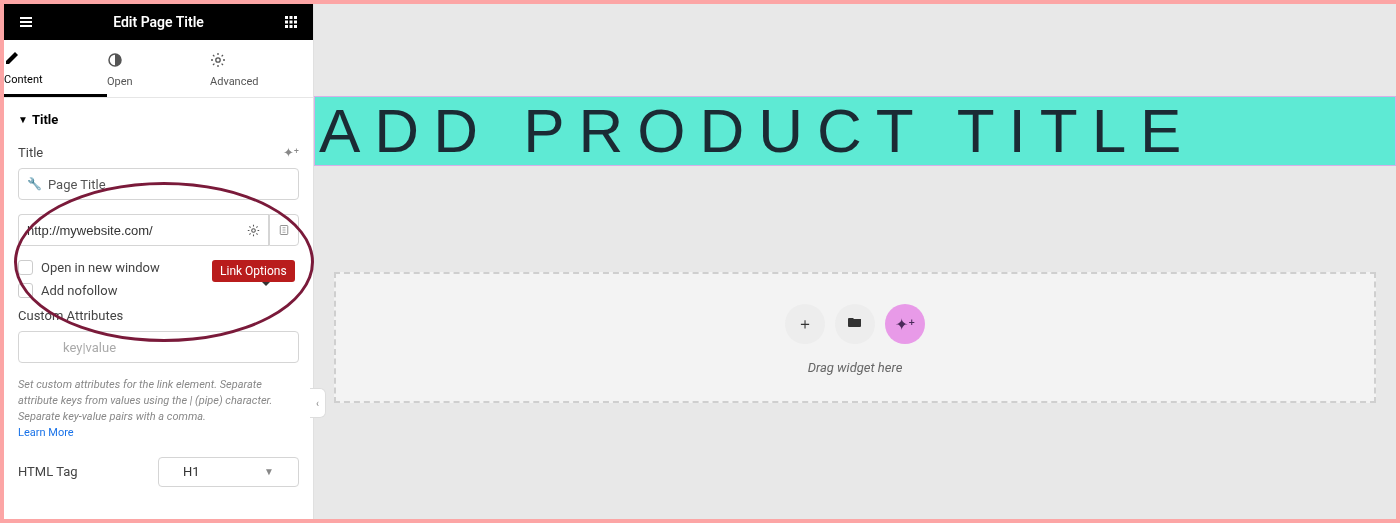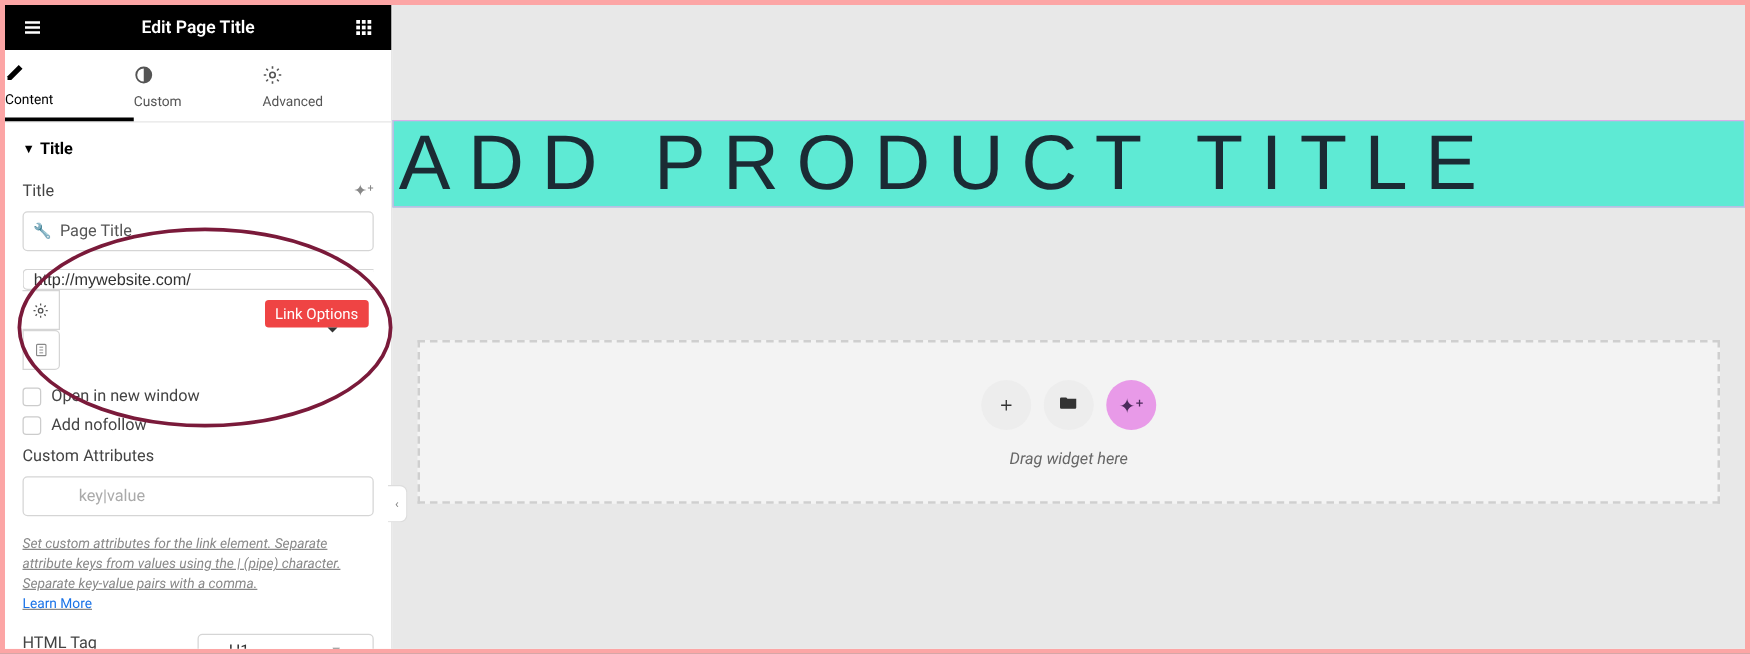--- a/index.html
+++ b/index.html
@@ -12,33 +12,33 @@
 .tabs { display: flex; border-bottom: 1px solid #e6e6e6; }
 .tab { flex: 1; display: flex; flex-direction: column; align-items: flex-start; justify-content: center; padding: 10px 0 8px; cursor: pointer; color: #555; font-size: 12px; gap: 4px; }
 .tab .tab-label { font-size: 11px; }
 .tab.active { border-bottom: 3px solid #000; color: #000; }
 .panel { padding: 14px 14px 4px 14px; overflow: hidden; flex: 1; }
 .section-title { font-weight: 700; font-size: 13px; display: flex; align-items: center; gap: 4px; margin-bottom: 18px; cursor: pointer; }
 .caret { font-size: 10px; }
 .field-row { display: flex; justify-content: space-between; align-items: center; margin-bottom: 8px; font-size: 13px; color: #444; }
 .input-wrap { border: 1px solid #d5d5d5; border-radius: 4px; height: 32px; display: flex; align-items: center; padding: 0 8px; font-size: 13px; color: #555; margin-bottom: 14px; background: #fff; }
 .input-wrap .prefix { color: #888; margin-right: 6px; font-size: 12px; }
-.link-group { display: flex; margin-bottom: 14px; flex-direction: column; }
+.link-group { display: flex; margin-bottom: 14px; }
 .link-input { flex: 1; border: 1px solid #d5d5d5; border-right: none; border-radius: 4px 0 0 4px; height: 32px; padding: 0 8px; font-size: 13px; color: #333; }
 .link-btn { width: 30px; height: 32px; border: 1px solid #d5d5d5; border-left: none; display: flex; align-items: center; justify-content: center; cursor: pointer; background: #fff; }
 .link-btn.gear { border-radius: 0; }
 .link-btn.clip { border-radius: 0 4px 4px 0; border-left: 1px solid #d5d5d5; }
-.tooltip { position: absolute; background: #ef4444; color: #fff; font-size: 12px; padding: 4px 8px; border-radius: 3px; top: 236px; left: 208px; white-space: nowrap; }
+.tooltip { position: absolute; background: #b91c1c; color: #fff; font-size: 12px; padding: 4px 8px; border-radius: 3px; top: 256px; left: 208px; white-space: nowrap; }
 .tooltip::after { content: ''; position: absolute; bottom: -4px; left: 60%; border: 4px solid transparent; border-top-color: #333; border-bottom: none; }
 .check-row { display: flex; align-items: center; gap: 8px; font-size: 13px; color: #444; margin-bottom: 8px; }
 .checkbox { width: 15px; height: 15px; border: 1px solid #ccc; border-radius: 3px; }
 .field-label-block { font-size: 13px; color: #444; margin: 10px 0 8px; }
-.helper { font-size: 11px; font-style: italic; color: #888; line-height: 1.45; margin-top: 8px; text-decoration: underline; }
+.helper { font-size: 11px; font-style: italic; color: #888; line-height: 1.45; margin-top: 8px; }
 .helper a { color: #1a73e8; text-decoration: none; font-style: normal; }
-.html-tag-row { display: flex; align-items: flex-start; margin-top: 16px; gap: 10px; }
+.html-tag-row { display: flex; align-items: center; margin-top: 16px; gap: 10px; }
 .html-tag-row .lbl { width: 130px; font-size: 13px; color: #444; }
 .select { flex: 1; border: 1px solid #d5d5d5; border-radius: 4px; height: 30px; display: flex; align-items: center; justify-content: space-between; padding: 0 24px; font-size: 13px; color: #333; cursor: pointer; background: #fff; }
 .annot-ellipse { position: absolute; border: 3px solid #7a1a3a; border-radius: 50%; width: 300px; height: 160px; top: 178px; left: 10px; pointer-events: none; }
 .canvas { flex: 1; background: #e8e8e8; position: relative; padding: 0; }
 .title-block { border: 1px solid #d6b0e8; background: #5eead4; margin-top: 92px; padding: 0 0 0 4px; }
 .title-text { font-family: Arial, sans-serif; font-size: 62px; font-weight: 400; letter-spacing: 14px; color: #1b2b34; line-height: 1.1; }
 .dropzone { margin: 106px 20px 0 20px; border: 2px dashed #cfcfcf; background: #f3f3f3; padding: 30px 0 26px; display: flex; flex-direction: column; align-items: center; gap: 16px; }
 .drop-buttons { display: flex; gap: 10px; }
 .circle-btn { width: 40px; height: 40px; border-radius: 50%; display: flex; align-items: center; justify-content: center; cursor: pointer; font-size: 16px; }
 .cb-plus { background: #ededed; color: #333; }
@@ -79,21 +79,21 @@
         <span><svg width="16" height="16" viewBox="0 0 16 16">
               <path d="M11 2l3 3-9 9H2v-3l9-9z" fill="#000"></path>
             </svg></span>
         <span class="tab-label">Content</span>
       </div>
       <div class="tab">
         <span><svg width="16" height="16" viewBox="0 0 16 16">
               <circle cx="8" cy="8" r="6" fill="none" stroke="#555" stroke-width="1.5"></circle>
               <path d="M8 2a6 6 0 010 12V2z" fill="#555"></path>
             </svg></span>
-        <span class="tab-label">Custom</span>
+        <span class="tab-label">Open</span>
       </div>
       <div class="tab">
         <span><svg width="16" height="16" viewBox="0 0 16 16">
               <circle cx="8" cy="8" r="2.2" fill="none" stroke="#555" stroke-width="1.3"></circle>
               <path d="M8 1v2M8 13v2M1 8h2M13 8h2M3 3l1.4 1.4M11.6 11.6L13 13M3 13l1.4-1.4M11.6 4.4L13 3" stroke="#555" stroke-width="1.3"></path>
             </svg></span>
         <span class="tab-label">Advanced</span>
       </div>
     </div>
 

